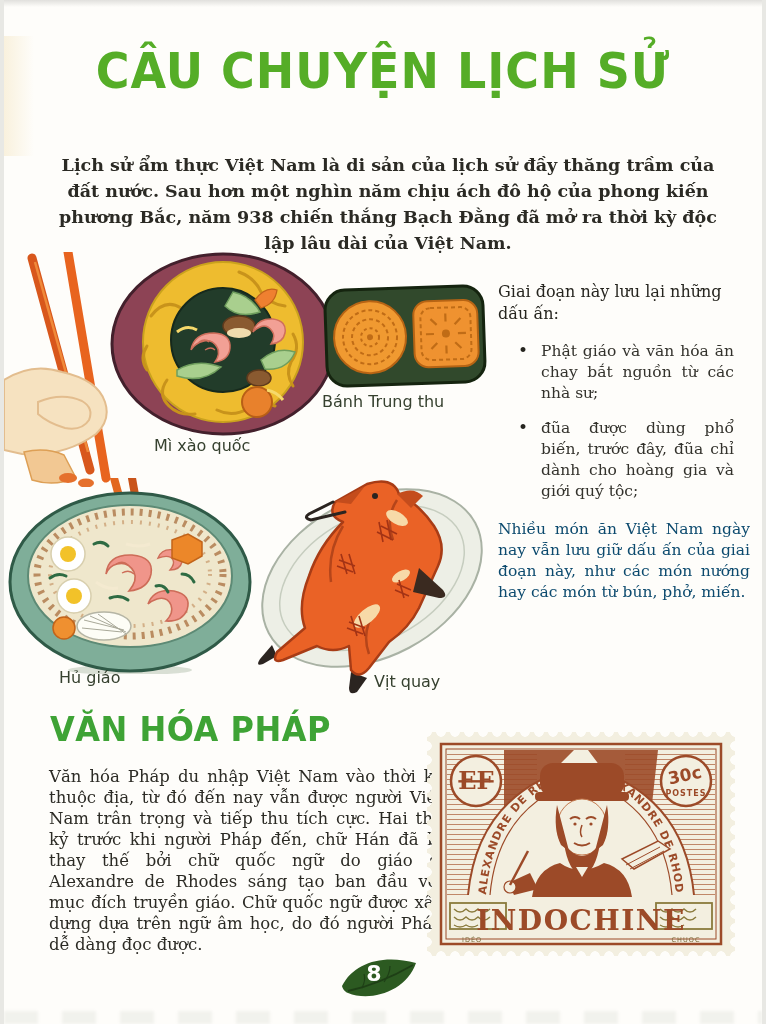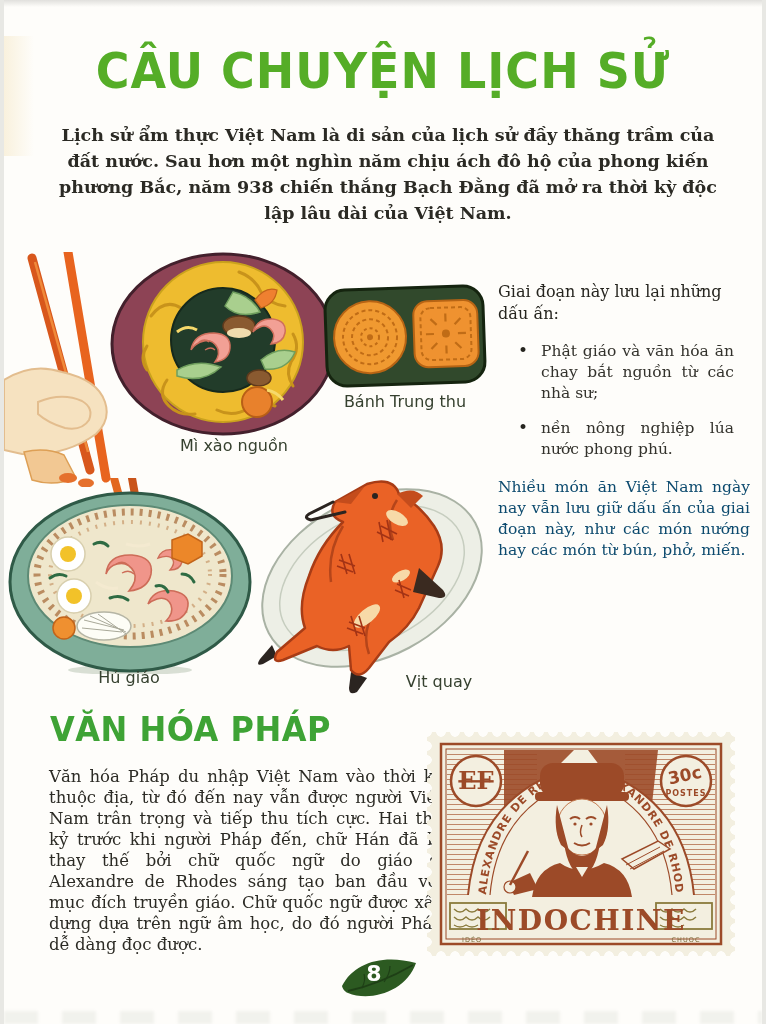--- a/index.html
+++ b/index.html
@@ -5,23 +5,23 @@
   html,body{margin:0;padding:0;}
   body{background:#e8e8e4;font-family:"DejaVu Sans",sans-serif;}
   .page{position:relative;width:758px;height:1024px;margin:0 auto;background:#fefdfa;overflow:hidden;}
   .edge-top{position:absolute;left:0;top:0;width:100%;height:7px;background:linear-gradient(180deg,rgba(120,120,115,.22),rgba(120,120,115,0));}
   .edge-left{position:absolute;left:0;top:36px;width:30px;height:120px;background:linear-gradient(90deg,#f9f1dd,rgba(249,241,221,0));}
   .ghost-bottom{position:absolute;left:0;bottom:0;width:100%;height:13px;opacity:.35;filter:blur(1.5px);
     background:repeating-linear-gradient(90deg,rgba(150,160,145,.35) 0 34px,rgba(150,160,145,0) 34px 58px);}
   .page-title{position:absolute;left:0;top:44px;width:100%;text-align:center;
     font-family:"DejaVu Sans",sans-serif;font-weight:bold;font-size:46px;letter-spacing:1px;
     color:#55ad27;transform:scaleY(1.08);}
-  .intro{position:absolute;left:50px;top:122px;width:668px;text-align:center;
+  .intro{position:absolute;left:50px;top:152px;width:668px;text-align:center;
     font-family:"DejaVu Serif","Liberation Serif",serif;font-weight:bold;font-size:17.5px;line-height:26px;color:#2b2a24;}
-  .food-label{position:absolute;font-size:16px;color:#36412f;font-family:"DejaVu Sans",sans-serif;text-align:center;}
+  .food-label{position:absolute;font-size:16px;color:#36412f;font-family:"DejaVu Sans",sans-serif;text-align:left;}
   .illus{position:absolute;}
   .right-col{position:absolute;left:494px;top:281px;width:252px;
     font-family:"DejaVu Serif","Liberation Serif",serif;color:#33322c;font-size:15.5px;line-height:21px;}
   .right-col .rc-heading{font-weight:normal;font-size:16px;line-height:22px;color:#26251f;margin:0 0 14px 0;}
   .right-col ul{list-style:none;margin:16px;padding:0;}
   .right-col li{position:relative;padding-left:27px;margin-bottom:14px;text-align:justify;}
   .right-col li::before{content:"•";position:absolute;left:4px;top:-1px;font-size:17px;color:#26251f;}
   .right-col .rc-conclusion{margin-top:17px;text-align:justify;color:#0c4a6e;}
   .section-heading{position:absolute;left:46px;top:710px;font-family:"DejaVu Sans",sans-serif;
     font-weight:bold;font-size:32px;letter-spacing:.5px;color:#3ea335;transform:scaleY(1.05);}
@@ -75,21 +75,21 @@
     <ellipse cx="132" cy="76" rx="16" ry="10" fill="#8a5a30" stroke="#5f3a1c" stroke-width="1.5"></ellipse>
     <ellipse cx="132" cy="83" rx="12" ry="5" fill="#f0dcae"></ellipse>
     <ellipse cx="152" cy="128" rx="12" ry="8" fill="#8a5a30" stroke="#5f3a1c" stroke-width="1.5"></ellipse>
     <path d="M84,100 q3,-17 23,-17 q17,1 16,15 q-1,12 -15,14 q6,-9 2,-15 q-5,-8 -13,-6 q-9,2 -13,9 z" fill="#f2a095" stroke="#cf6f5c" stroke-width="1.5"></path>
     <path d="M92,92 q6,-4 10,0 M98,100 q6,-4 10,0" stroke="#cf6f5c" stroke-width="1.3" fill="none"></path>
     <path d="M146,82 q4,-14 20,-13 q14,2 12,14 q-2,10 -14,11 q5,-8 1,-13 q-5,-7 -12,-4 q-5,2 -7,5 z" fill="#f2a095" stroke="#cf6f5c" stroke-width="1.5"></path>
     <circle cx="150" cy="152" r="15" fill="#e8812c" stroke="#b85f16" stroke-width="2"></circle>
     <path d="M148,50 q10,-14 22,-10 q-2,14 -16,18 z" fill="#ef8030" stroke="#c2641a" stroke-width="1.3"></path>
     <path d="M70,82 q10,-8 20,-2 M160,140 q10,2 16,10" stroke="#f6d96b" stroke-width="3" fill="none"></path>
   </svg>
-  <div class="food-label" style="left:150px;top:436px;width:160px">Mì xào nguồn</div>
+  <div class="food-label" style="left:150px;top:436px;width:160px">Mì xào quốc</div>
 
   <svg class="illus" style="left:318px;top:280px" width="166" height="112" viewBox="0 0 166 112">
     <g transform="rotate(-2 83 56)">
       <rect x="4" y="8" width="158" height="96" rx="20" fill="#31492c" stroke="#15240f" stroke-width="3"></rect>
       <circle cx="48" cy="56" r="36" fill="#f09a31" stroke="#b76414" stroke-width="2"></circle>
       <circle cx="48" cy="56" r="27" fill="none" stroke="#c06c16" stroke-width="2" stroke-dasharray="4 3"></circle>
       <circle cx="48" cy="56" r="18" fill="none" stroke="#c06c16" stroke-width="2" stroke-dasharray="4 3"></circle>
       <circle cx="48" cy="56" r="9" fill="none" stroke="#c06c16" stroke-width="2" stroke-dasharray="3 3"></circle>
       <circle cx="48" cy="56" r="3" fill="#c06c16"></circle>
       <rect x="92" y="22" width="64" height="66" rx="14" fill="#ef9230" stroke="#b76414" stroke-width="2"></rect>
@@ -157,21 +157,21 @@
     </g>
     <path d="M172,112 L196,134 Q202,142 192,142 L166,136 Z" fill="#3a2a20"></path>
     <path d="M150,38 Q166,30 176,40 L164,52 Z" fill="#c44c1c"></path>
   </svg>
   <div class="food-label" style="left:370px;top:672px;width:130px">Vịt quay</div>
 
   <div class="right-col">
     <p class="rc-heading">Giai đoạn này lưu lại những dấu ấn:</p>
     <ul>
       <li><span>Phật giáo và văn hóa ăn chay bắt nguồn từ các nhà sư;</span></li>
-      <li><span>nền nông nghiệp lúa nước phong phú.</span></li>
+      <li><span>đũa được dùng phổ biến, trước đây, đũa chỉ dành cho hoàng gia và giới quý tộc;</span></li>
     </ul>
     <p class="rc-conclusion">Nhiều món ăn Việt Nam ngày nay vẫn lưu giữ dấu ấn của giai đoạn này, như các món nướng hay các món từ bún, phở, miến.</p>
   </div>
 
   <div class="section-heading">VĂN HÓA PHÁP</div>
   <div class="section-body">Văn hóa Pháp du nhập Việt Nam vào thời kỳ thuộc địa, từ đó đến nay vẫn được người Việt Nam trân trọng và tiếp thu tích cực. Hai thế kỷ trước khi người Pháp đến, chữ Hán đã bị thay thế bởi chữ quốc ngữ do giáo sĩ Alexandre de Rhodes sáng tạo ban đầu với mục đích truyền giáo. Chữ quốc ngữ được xây dựng dựa trên ngữ âm học, do đó người Pháp dễ dàng đọc được.</div>
 
   <div class="stamp">
     <div class="stamp-inner">
       <svg width="294" height="210" viewBox="0 0 294 210">

